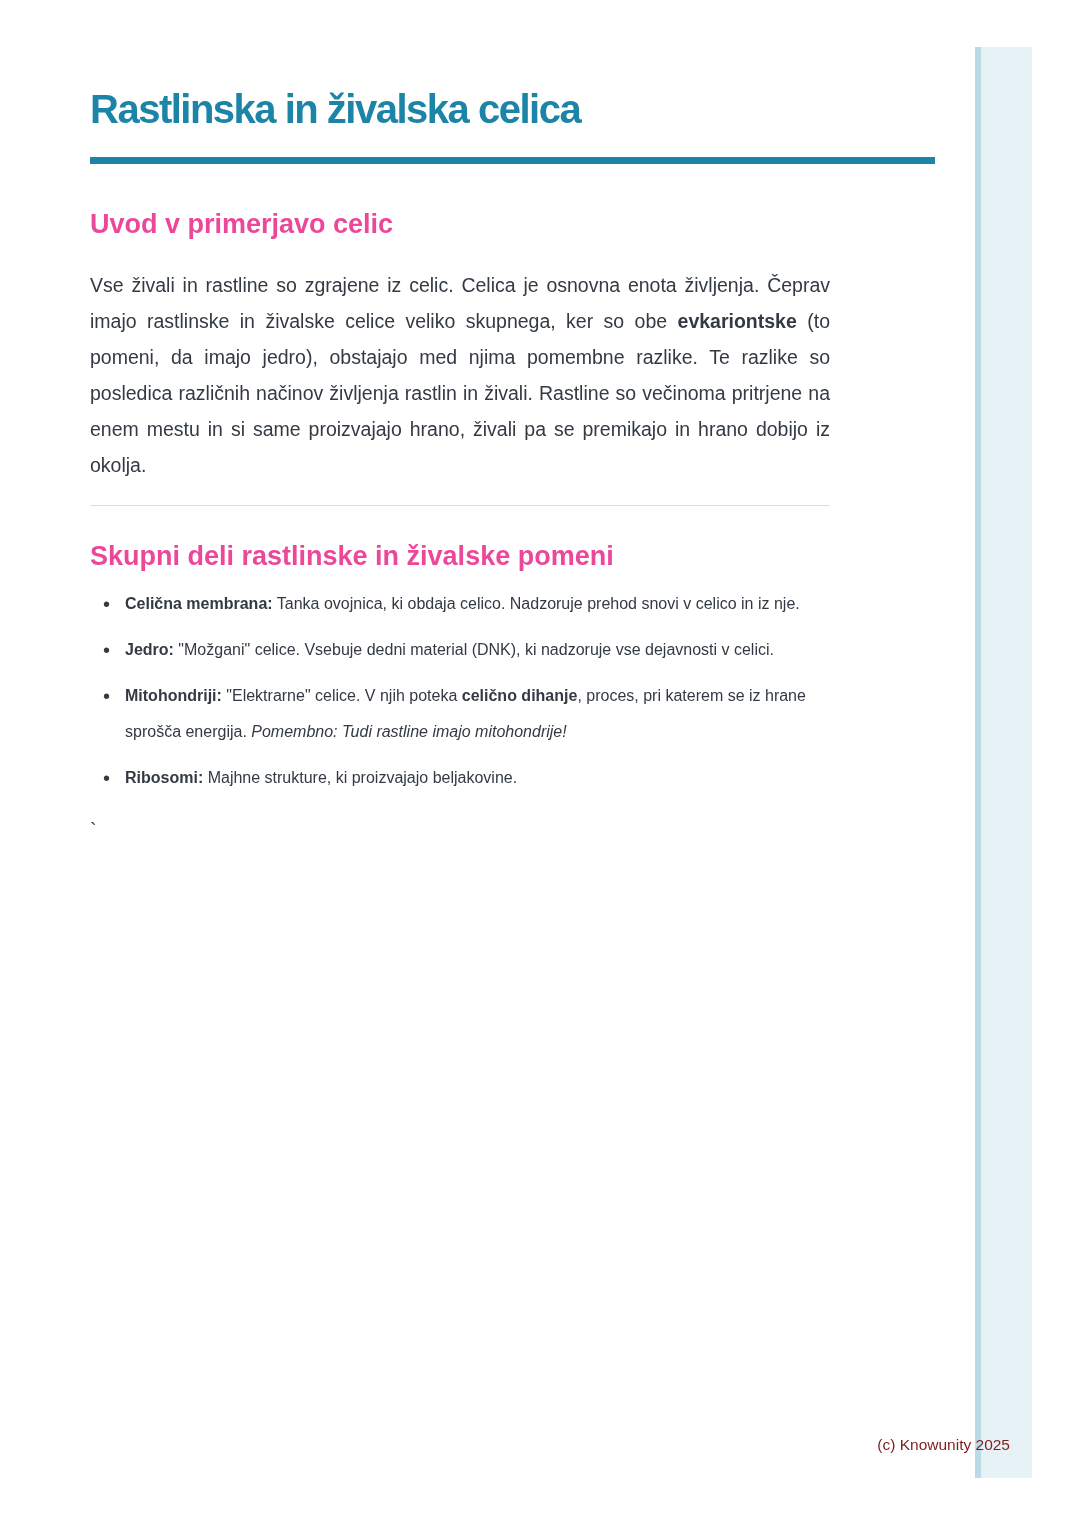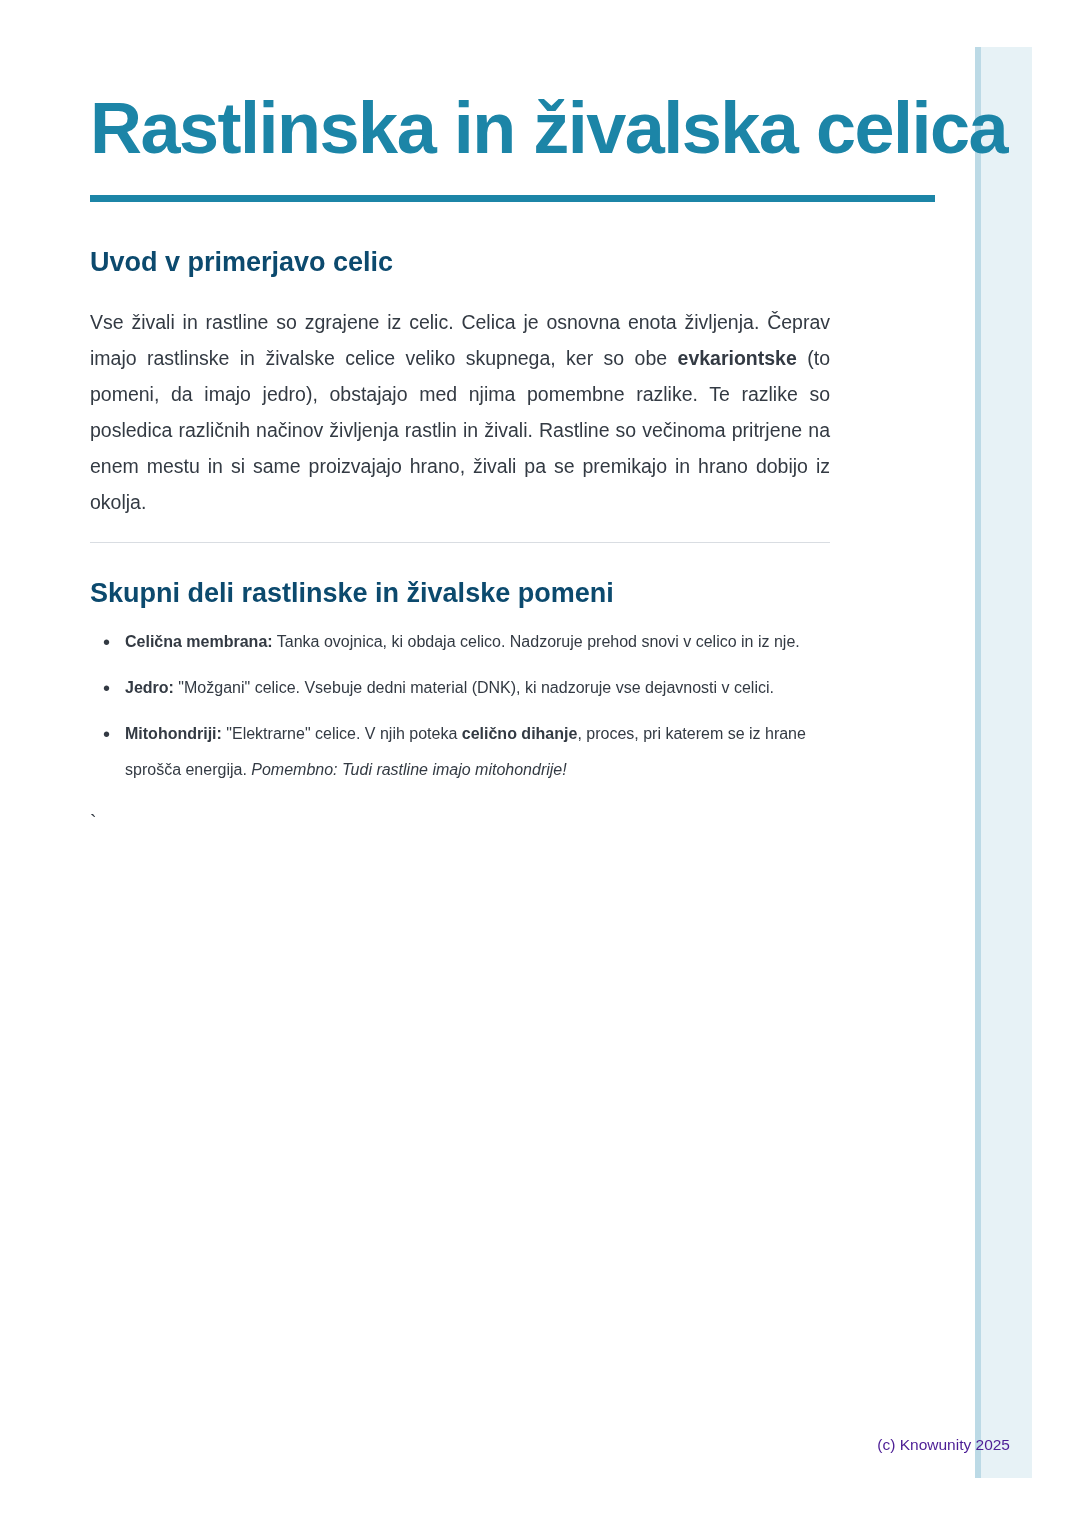--- a/index.html
+++ b/index.html
@@ -24,38 +24,38 @@
   }
   .content {
     position: absolute;
     left: 90px;
     top: 0;
     width: 740px;
     z-index: 1;
   }
   .page-title {
     margin-top: 86px;
-    font-size: 72px;
+    font-size: 40px;
     line-height: 1.18;
     font-weight: 800;
     letter-spacing: -1.5px;
     color: #1c85a7;
     white-space: nowrap;
   }
   .title-rule {
     margin-top: 24px;
     width: 845px;
     height: 7px;
     background: #1c85a7;
   }
   h2.section-heading {
     font-size: 27px;
     line-height: 1.2;
     font-weight: 700;
-    color: #0c4a6e;
+    color: #ec4899;
   }
   .section-uvod h2.section-heading { margin-top: 44px; }
   .section-skupni h2.section-heading { margin-top: 34px; }
   p.body-paragraph {
     margin-top: 26px;
     font-size: 19.5px;
     line-height: 36px;
     text-align: justify;
   }
   .divider {
@@ -86,21 +86,21 @@
   .stray-char {
     margin-top: 16px;
     font-size: 19.5px;
     line-height: 36px;
   }
   .page-footer {
     position: absolute;
     top: 1436px;
     right: 70px;
     font-size: 15.5px;
-    color: #4c1d95;
+    color: #7f1d1d;
     z-index: 2;
   }
   .run-bold { font-weight: 700; }
   .run-italic { font-style: italic; }
 </style>
 </head>
 <body>
 
 <div class="side-stripe"></div>
 
@@ -117,20 +117,21 @@
 
   <hr class="divider">
 
   <section class="section-skupni">
     <h2 class="section-heading">Skupni deli rastlinske in živalske pomeni</h2>
 
     <ul class="organelle-list">
       <li><span class="run-bold">Celična membrana:</span><span> Tanka ovojnica, ki obdaja celico. Nadzoruje prehod snovi v celico in iz nje.</span></li>
       <li><span class="run-bold">Jedro:</span><span> "Možgani" celice. Vsebuje dedni material (DNK), ki nadzoruje vse dejavnosti v celici.</span></li>
       <li><span class="run-bold">Mitohondriji:</span><span> "Elektrarne" celice. V njih poteka </span><span class="run-bold">celično dihanje</span><span>, proces, pri katerem se iz hrane sprošča energija. </span><span class="run-italic">Pomembno: Tudi rastline imajo mitohondrije!</span></li>
+      <li><span class="run-bold">Ribosomi:</span><span> Majhne strukture, ki proizvajajo beljakovine.</span></li>
     </ul>
 
     <div class="stray-char">`</div>
   </section>
 
 </div>
 
 <div class="page-footer">(c) Knowunity 2025</div>
 
 </body></html>

